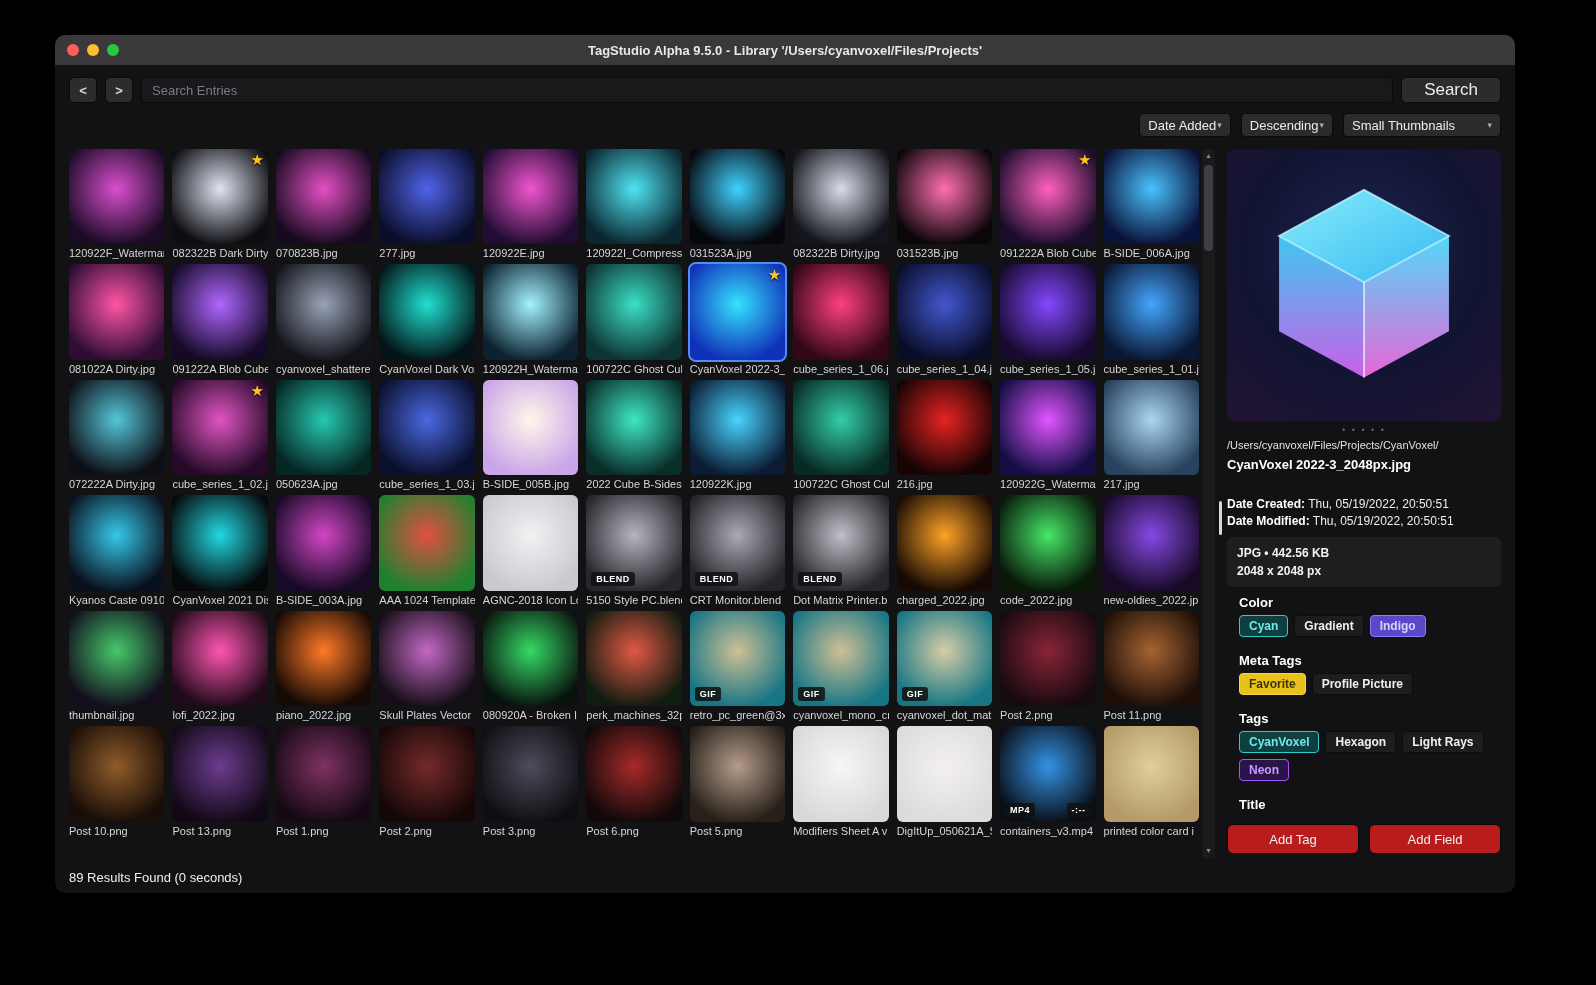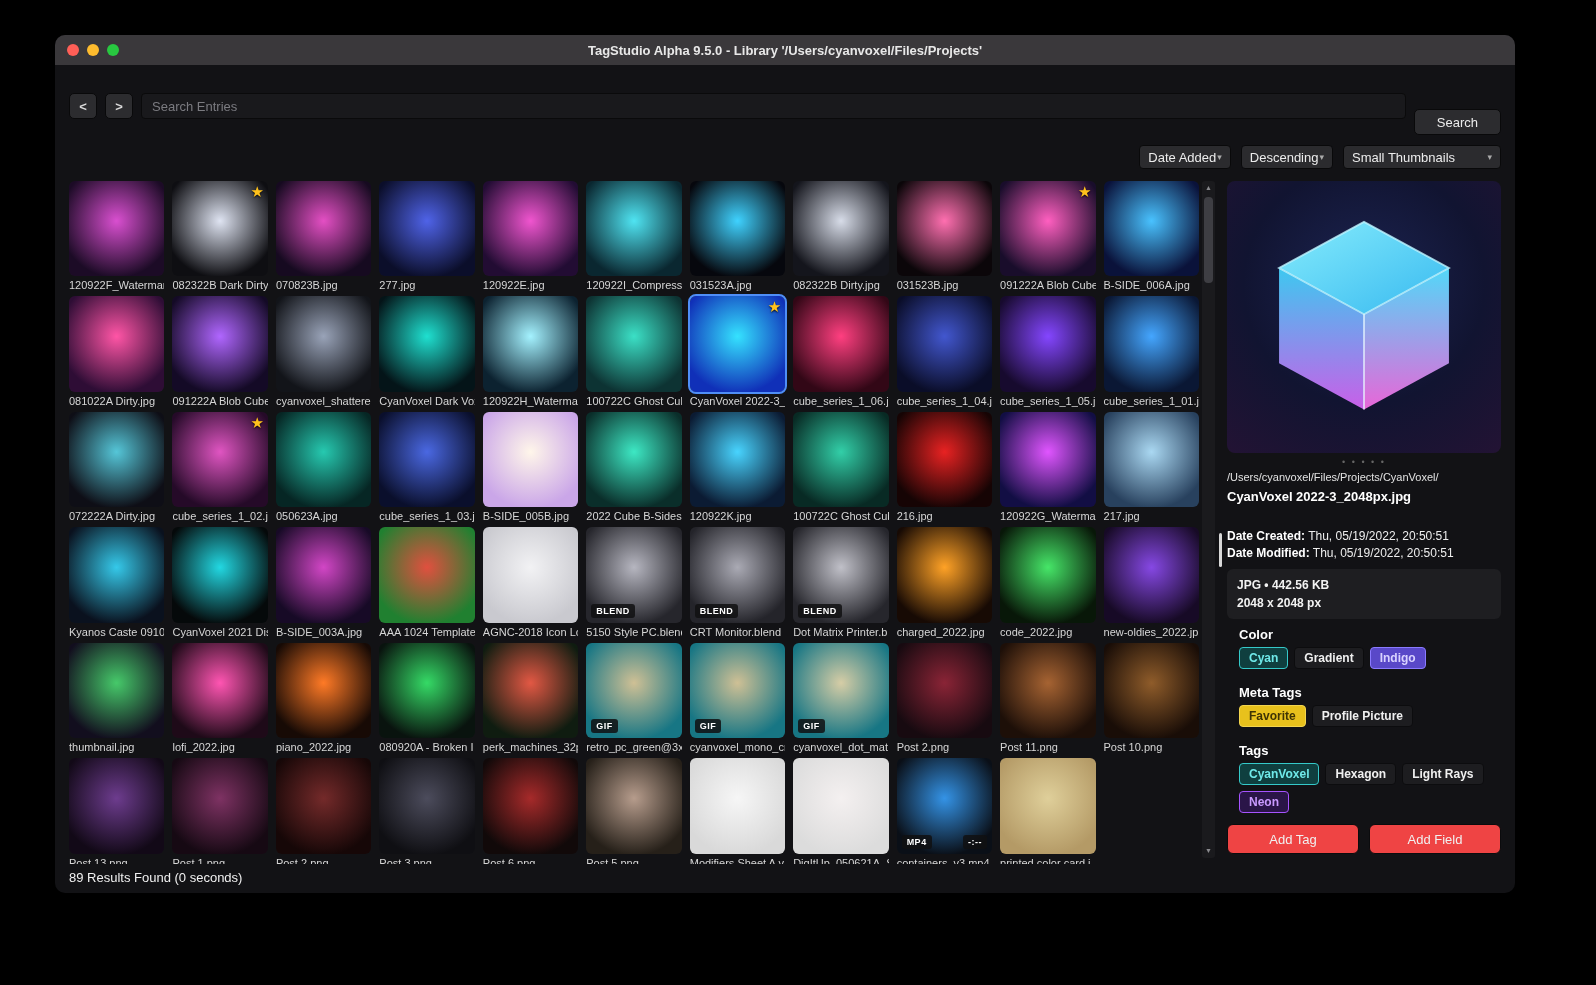--- a/index.html
+++ b/index.html
@@ -18,21 +18,21 @@
                font-size:13px; font-weight:bold; pointer-events:none; }
   
   .toolbar { display:flex; align-items:center; gap:8px; padding:12px 14px 6px 14px; flex:0 0 auto; }
   .nav-btn { width:28px; height:26px; background:#2c2c2f; border:1px solid #09090a; border-radius:5px;
              color:#dadada; font-size:13px; font-weight:bold; display:flex; align-items:center;
              justify-content:center; cursor:pointer; }
   .search-input { flex:1; height:26px; background:#19191c; border:1px solid #0a0a0b; border-radius:4px;
                   color:#ddd; font-size:13px; padding:0 10px; outline:none; }
   .search-input::placeholder { color:#7b7b80; }
   .search-btn { height:26px; padding:0 22px; background:#2c2c2f; border:1px solid #09090a; border-radius:5px;
-                color:#ececec; font-size:13px; cursor:pointer;margin-top:32px; }
+                color:#ececec; font-size:17px; cursor:pointer; }
   .sortbar { display:flex; justify-content:flex-end; gap:10px; padding:4px 14px 8px 14px; flex:0 0 auto; }
   .dropdown { height:24px; background:#2b2b2e; border:1px solid #09090a; border-radius:4px; color:#ececec;
               font-size:13px; display:flex; align-items:center; gap:1px; padding:0 8px; cursor:pointer; }
   .dropdown .chev { font-size:9px; color:#aaa; }
   .dropdown.wide { min-width:158px; justify-content:space-between; }
   
   .main { flex:1; display:flex; gap:12px; padding:4px 14px 0 14px; min-height:0; }
   .grid-wrap { flex:1; position:relative; min-width:0; padding-right:16px; overflow:hidden; }
   .grid { display:grid; grid-template-columns:repeat(11, 1fr); column-gap:8px; row-gap:5px; }
   .cell { display:flex; flex-direction:column; cursor:pointer; min-width:0; }
@@ -70,21 +70,21 @@
   .field-label { font-size:13px; font-weight:bold; color:#fff; margin-bottom:5px; }
   .tag-row { display:flex; flex-wrap:wrap; gap:6px; }
   .tag { font-size:12px; font-weight:bold; padding:3px 9px; border-radius:4px; cursor:pointer; }
   .tag.cyan   { background:#0f3f3f; color:#6fe9e9; border:1.5px solid #35c9c9; }
   .tag.dark   { background:#1d1d20; color:#f0f0f0; border:1.5px solid #0c0c0e; }
   .tag.indigo { background:#5948c8; color:#d9d2ff; border:1.5px solid #8a7aff; }
   .tag.yellow { background:#e8c11c; color:#3f3404; border:1.5px solid #f3d54e; }
   .tag.neon   { background:#2a1548; color:#c механ98fff; border:1.5px solid #a653ff; color:#c99aff; }
   .field-text { font-size:12px; color:#e6e6e6; }
   .panel-btns { flex:0 0 auto; display:flex; gap:10px; padding-bottom:10px; }
-  .panel-btn { flex:1; height:30px; background:#ef4444; border:1px solid #0b0b0d; border-radius:6px;
+  .panel-btn { flex:1; height:30px; background:#b91c1c; border:1px solid #0b0b0d; border-radius:6px;
                color:#f0f0f0; font-size:13px; cursor:pointer; }
   
   .statusbar { flex:0 0 auto; padding:6px 14px 8px 14px; font-size:13px; color:#f0f0f0; }
 </style>
 </head>
 <body>
 
 <div class="window">
 
   <div class="titlebar">
@@ -486,20 +486,28 @@
     </div>
     <div class="caption">lofi_2022.jpg</div>
   </div>
           <div class="cell">
     <div class="thumb" style="background: radial-gradient(circle at 50% 42%, rgb(255, 122, 38) 0%, rgb(23, 10, 5) 78%);">
       
       
       
     </div>
     <div class="caption">piano_2022.jpg</div>
+  </div>
+          <div class="cell">
+    <div class="thumb" style="background: radial-gradient(circle at 50% 42%, rgb(196, 104, 196) 0%, rgb(21, 14, 23) 78%);">
+      
+      
+      
+    </div>
+    <div class="caption">Skull Plates Vector</div>
   </div>
           <div class="cell">
     <div class="thumb" style="background: radial-gradient(circle at 50% 42%, rgb(53, 218, 102) 0%, rgb(9, 19, 14) 78%);">
       
       
       
     </div>
     <div class="caption">080920A - Broken I</div>
   </div>
           <div class="cell">

